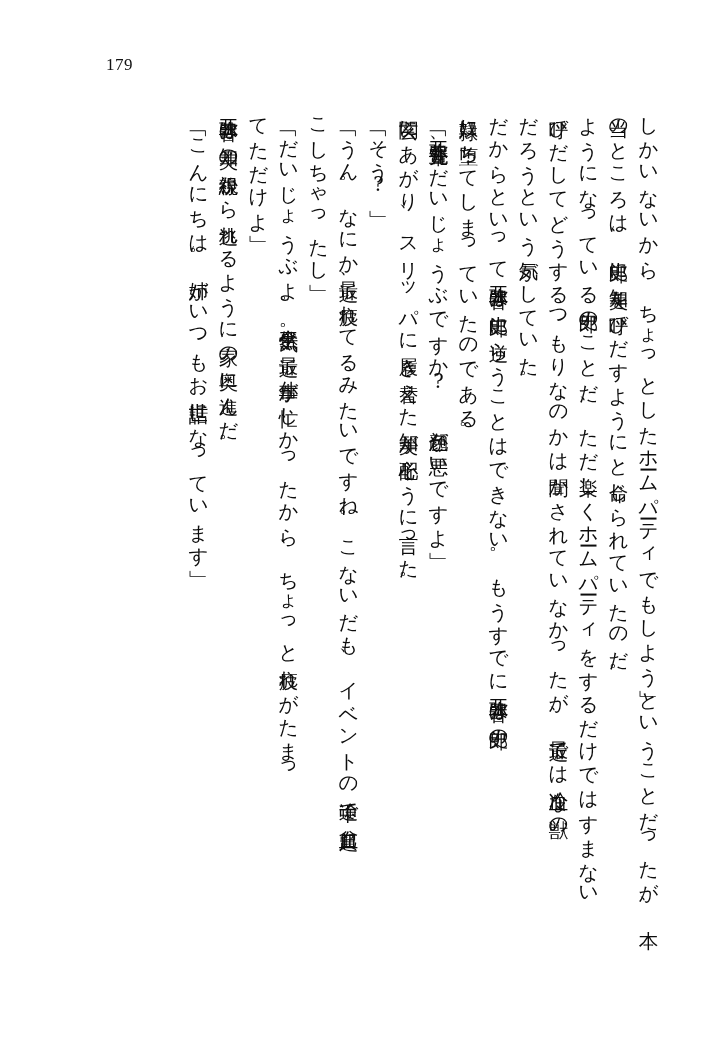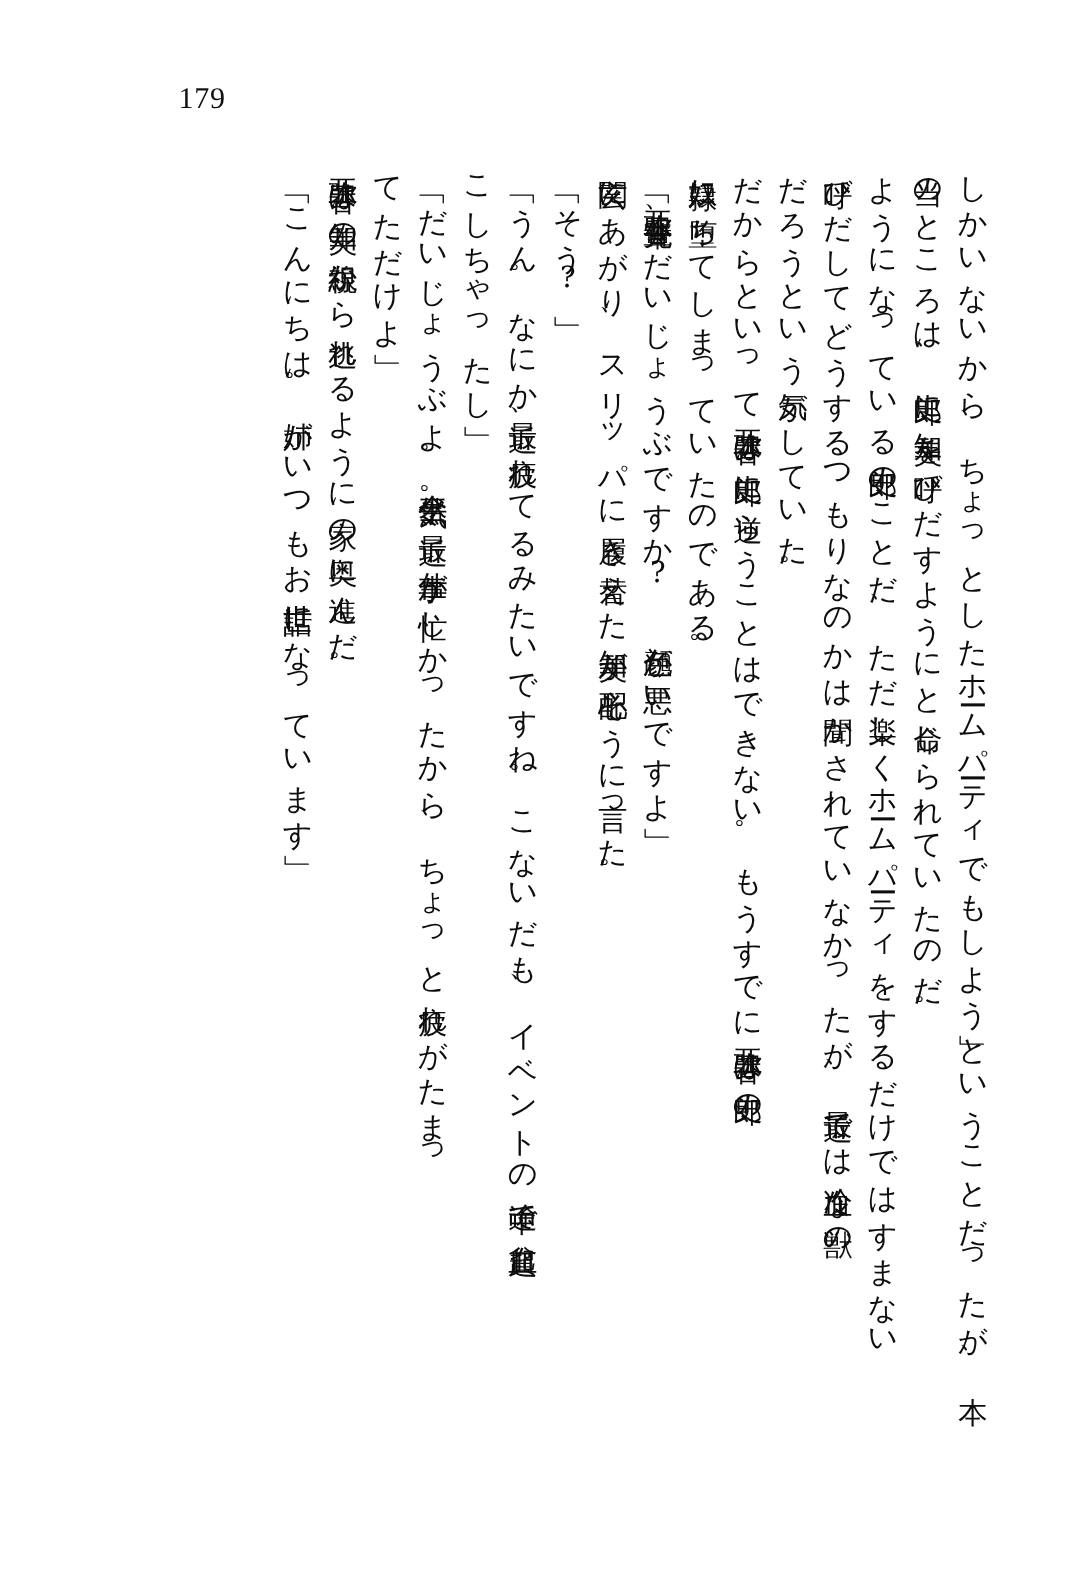--- a/index.html
+++ b/index.html
@@ -13,25 +13,24 @@
     height: 1050px;
     background: #ffffff;
     overflow: hidden;
     font-family: "DejaVu Serif", serif;
     box-sizing: border-box;
   }
   .page-number {
     position: absolute;
     top: 55px;
     left: 106px;
-    font-size: 20px;
+    font-size: 17px;
     color: #111111;
     letter-spacing: 0.5px;
     font-family: "Liberation Serif", serif;
-    margin-left: 13px;
   }
   
   .text-body {
     position: absolute;
     top: 104px;
     left: 72px;
     right: 66px;
     height: 880px;
     display: flex;
     flex-direction: row-reverse;

